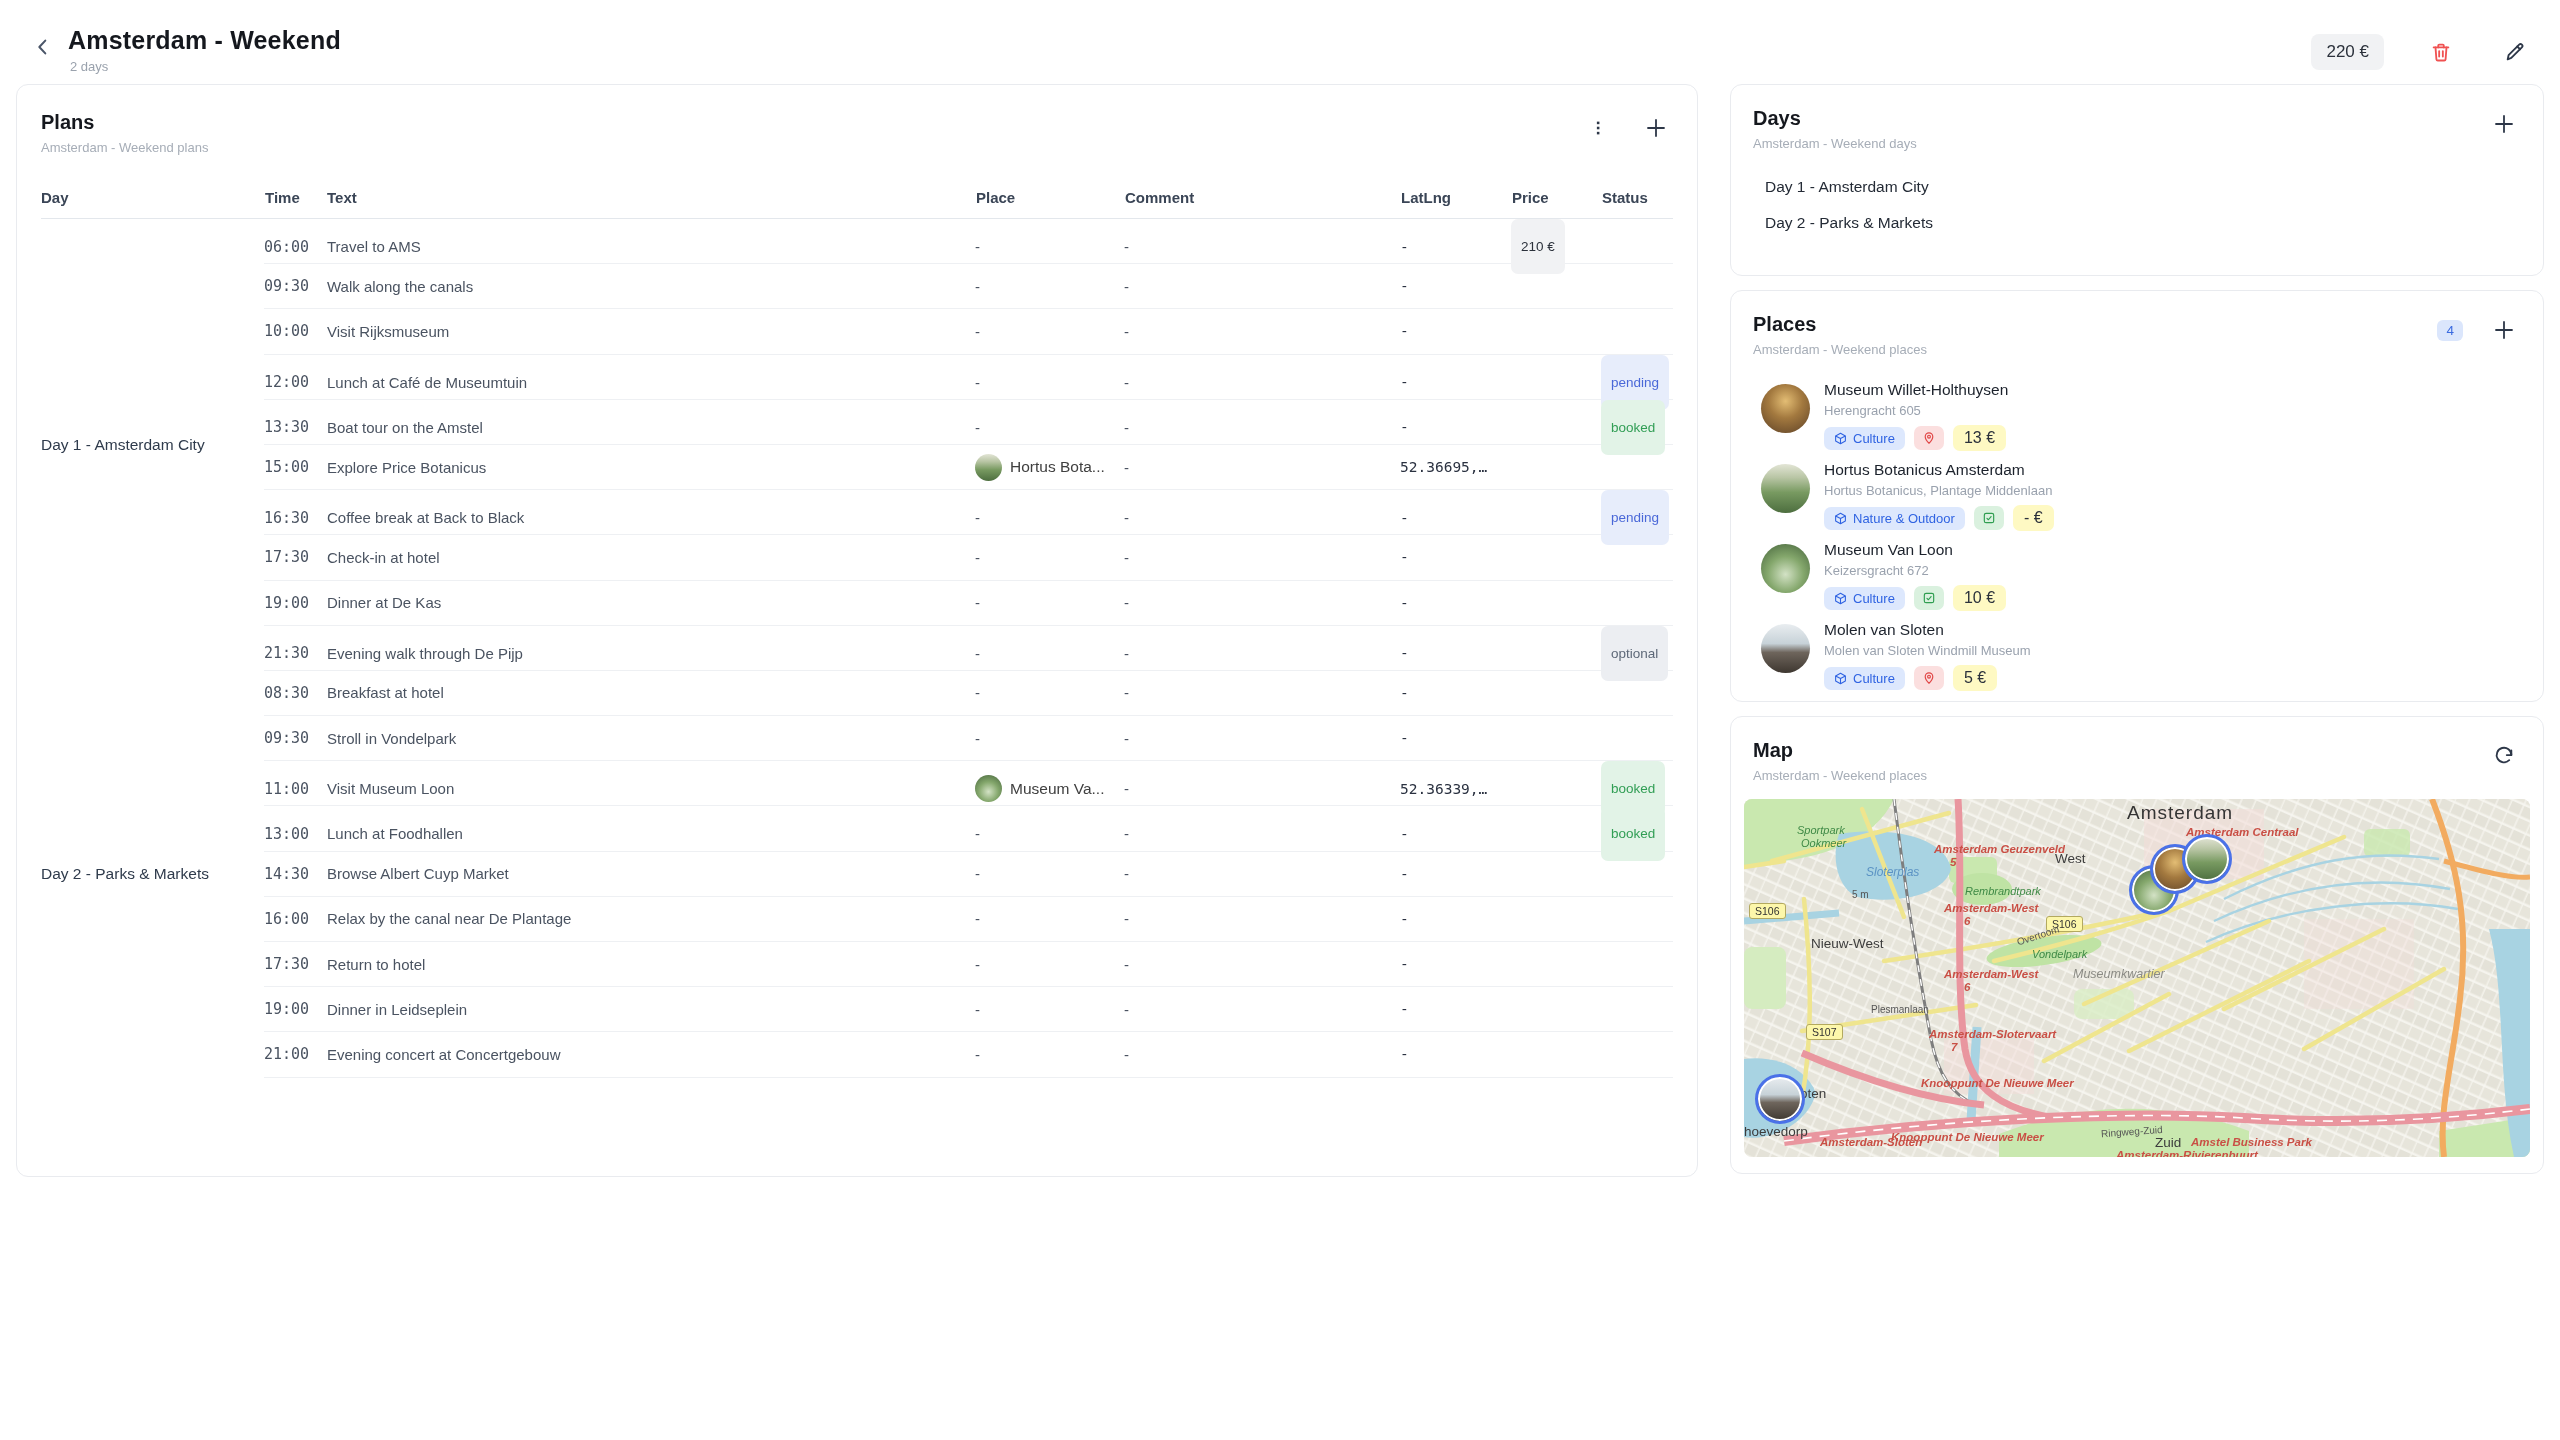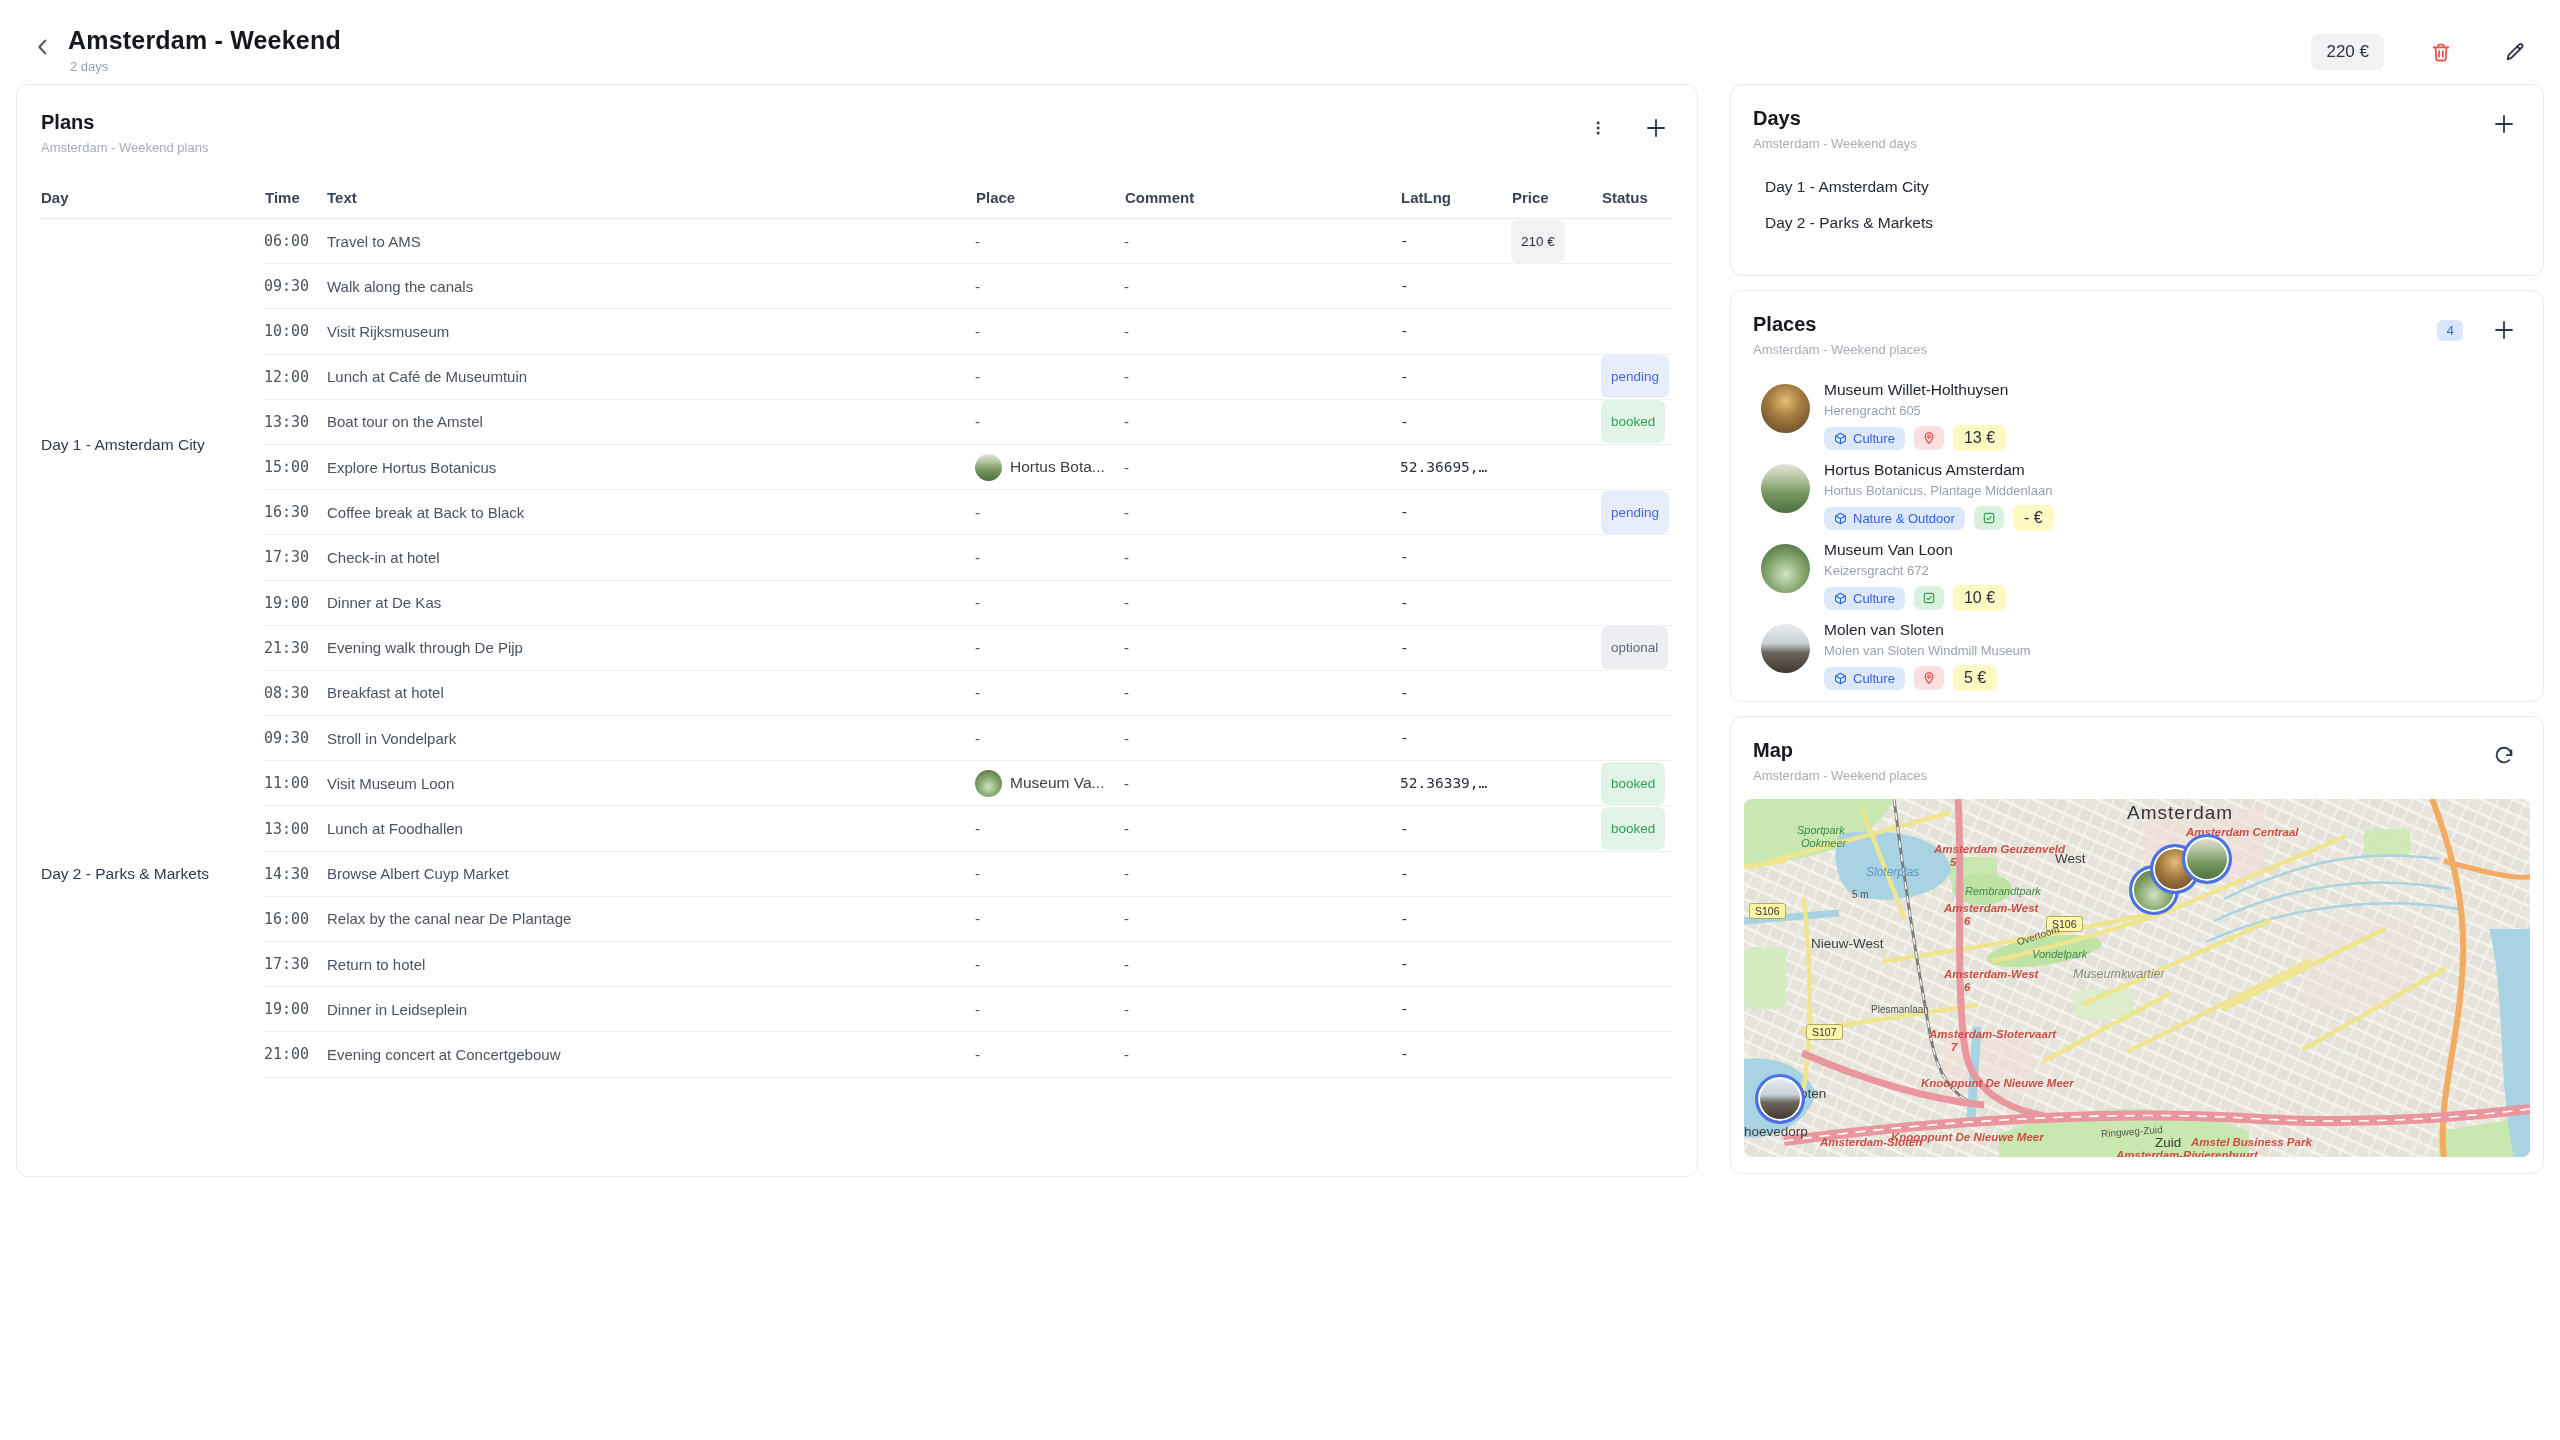--- a/index.html
+++ b/index.html
@@ -36,21 +36,21 @@
   .day-label { width:224px; display:flex; align-items:center; font-size:15.5px; color:#2f3b4c; }
   .prows { flex:1; }
   .prow { display:grid; grid-template-columns:62px 649px 149px 276px 111px 90px 72px; height:45.2px; align-items:center; border-bottom:1px solid #eef0f3; cursor:pointer; }
   .prow .time { font-size:14.5px; color:#2a3140; }
   .prow .text { font-size:15.5px; color:#242b36; padding-left:1px; }
   .prow .c { font-size:15px; color:#4a5361; }
   .prow .latlng { font-size:14.5px; color:#2a3140; }
   .placecell { display:flex; align-items:center; gap:8px; overflow:hidden; }
   .thumb { width:27px; height:27px; border-radius:50%; flex:none; }
   .pname { font-size:15.5px; color:#404040; white-space:nowrap; }
-  .pill { display:inline-block; font-size:13.5px; padding:14px 10px; border-radius:7px; }
+  .pill { display:inline-block; font-size:13.5px; padding:20px 10px; border-radius:7px; }
   .price-pill { background:#f1f2f4; color:#2b313b; }
   .status-pending { background:#e7edfb; color:#4a68d8; }
   .status-booked { background:#e2f3e7; color:#319e55; }
   .status-optional { background:#eceef2; color:#5d6878; }
 
   
   .days-card { height:192px; padding:22px 22px; }
   .day-items { margin-top:18px; }
   .day-item { font-size:15.5px; color:#242b36; padding:9px 12px; cursor:pointer; border-radius:8px; }
 
@@ -213,21 +213,21 @@
     <div class="c text">Boat tour on the Amstel</div>
     <div class="c place placecell">-</div>
     <div class="c comment">-</div>
     <div class="c latlng mono">-</div>
     <div class="c price"></div>
     <div class="c status"><span class="pill status-booked">booked</span></div>
   </div>
 
   <div class="prow">
     <div class="c time mono">15:00</div>
-    <div class="c text">Explore Hortus Botanicus</div>
+    <div class="c text">Explore Price Botanicus</div>
     <div class="c place placecell">
                   <span class="thumb photo-hortus"></span>
                   <span class="pname">Hortus Bota...</span>
                 </div>
     <div class="c comment">-</div>
     <div class="c latlng mono">52.36695,…</div>
     <div class="c price"></div>
     <div class="c status"></div>
   </div>
 

